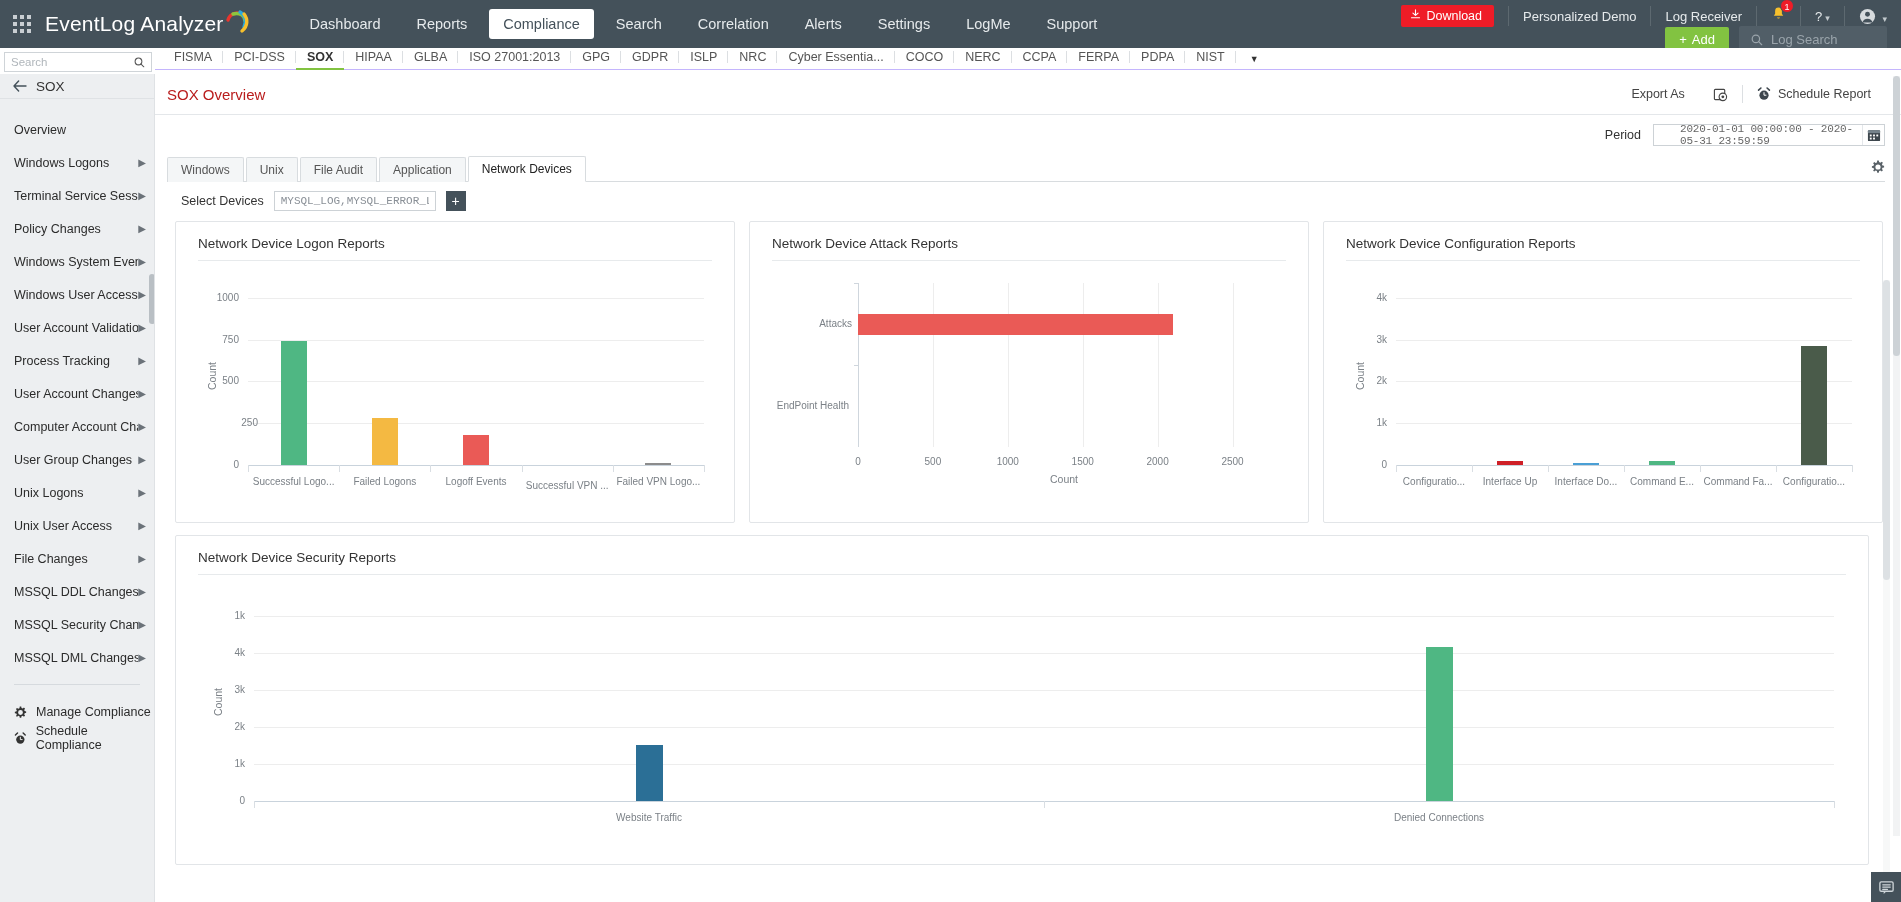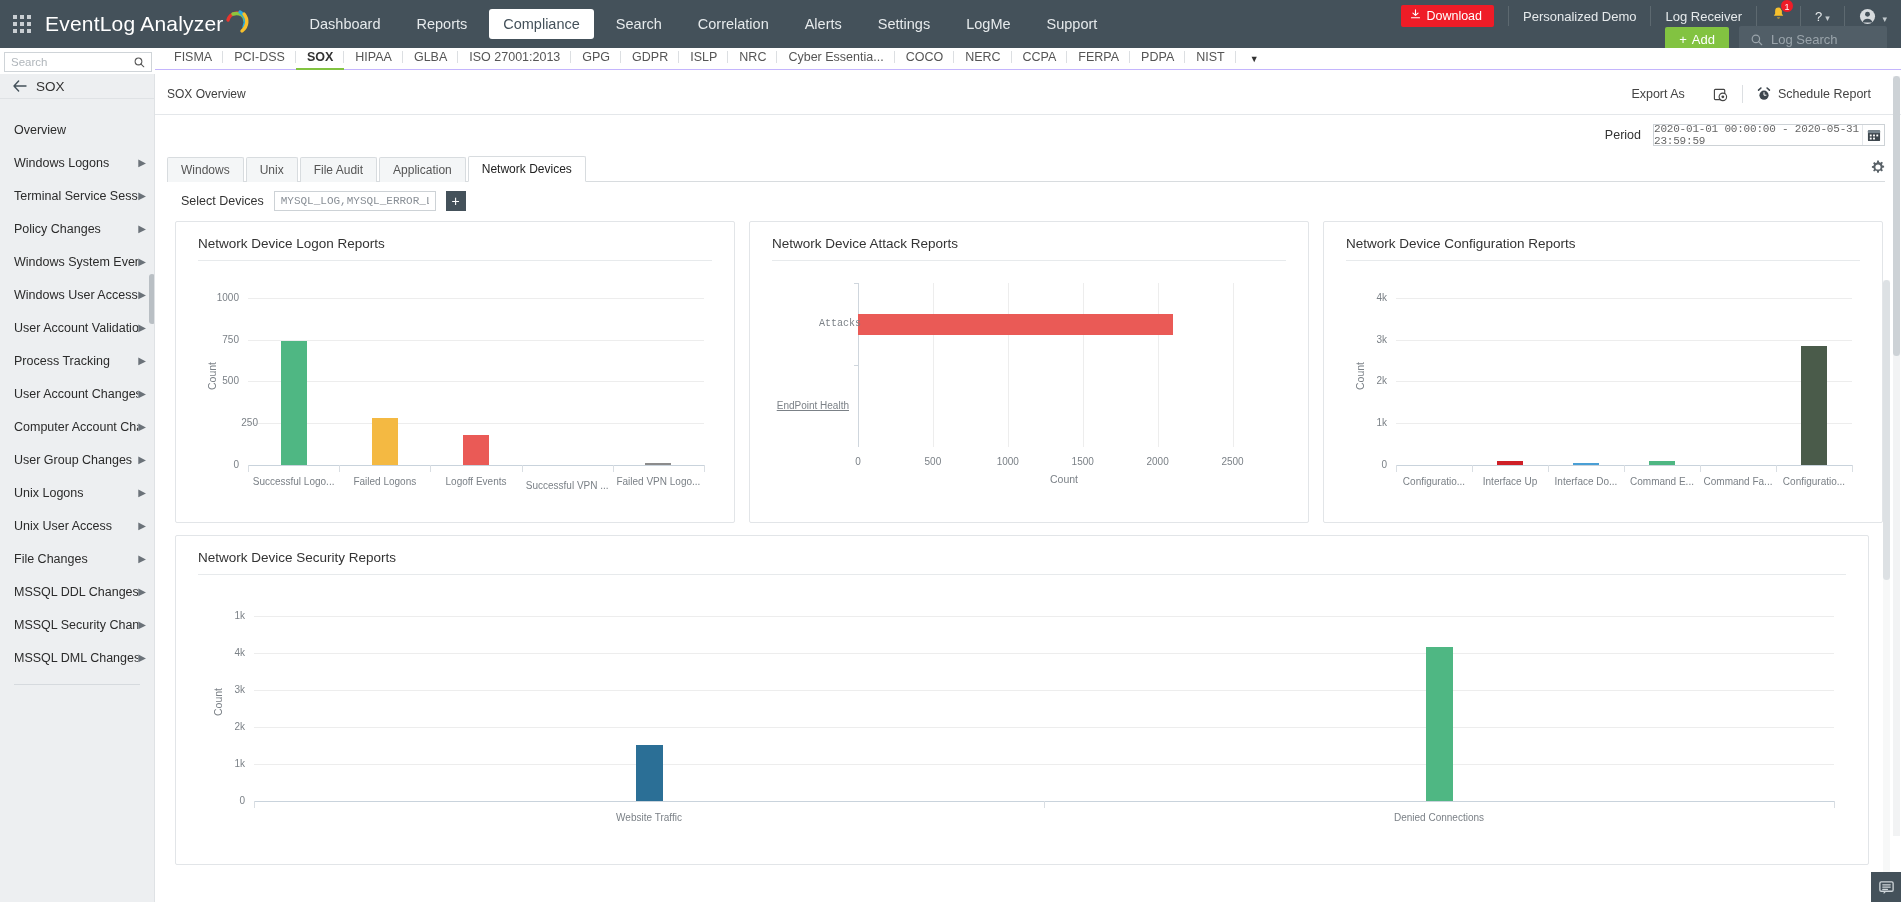--- a/index.html
+++ b/index.html
@@ -114,33 +114,33 @@
   }
   
   #content {
     position:absolute; top:74px; left:155px; width:1746px; height:828px;
     background:#fff; overflow:hidden;
   }
   #content-head {
     height:41px; display:flex; align-items:center; padding: 0 16px 0 12px;
     border-bottom:1px solid #e4e7ea;
   }
-  #page-title { font-size:12px; color:#404040; }
+  #page-title { font-size:15px; color:#b91c1c; }
   #head-actions { margin-left:auto; display:flex; align-items:center; gap:0; }
   .ha { font-size:12.5px; color:#444; cursor:pointer; display:flex; align-items:center; gap:7px; padding: 0 14px; }
   .ha-sep { width:1px; height:18px; background:#dcdfe2; }
   
   #period-row { height:40px; display:flex; align-items:center; justify-content:flex-end; padding-right:16px; }
   #period-label { font-size:12.5px; color:#333; margin-right:12px; }
   #period-box {
     display:flex; align-items:stretch; border:1px solid #cdd2d6; height:22px; width:232px;
   }
   #period-val {
     flex:1; font-size:11px; color:#666; display:flex; align-items:center; justify-content:center;
-    font-family:"Liberation Mono", monospace; letter-spacing:-0.2px;
+    font-family:"Liberation Mono", monospace; letter-spacing:-0.2px;margin-left:26px;
   }
   #cal-btn {
     width:22px; background:#fff; display:flex; align-items:center; justify-content:center;
     border-left:1px solid #e4e7ea; cursor:pointer;
   }
   
   #tabrow {
     height:27px; margin: 0 16px 0 12px; border-bottom:1px solid #d8dcdf;
     display:flex; align-items:flex-end; position:relative;
   }
@@ -386,20 +386,36 @@
     <div class="side-item">
         <span class="lbl">MSSQL Security Changes</span>
         <span class="arw">▶</span>
       </div>
     <div class="side-item">
         <span class="lbl">MSSQL DML Changes</span>
         <span class="arw">▶</span>
       </div>
   </div>
   <div id="side-divider"></div>
+  <div id="side-bottom">
+    <div class="side-b-item">
+      <svg width="13" height="13" viewBox="0 0 14 14">
+          <path d="M7 4.4 a2.6 2.6 0 1 0 0 5.2 a2.6 2.6 0 1 0 0-5.2 z M6.2 0.5 h1.6 l.3 1.6 1.3 .55 1.35-.95 1.15 1.15-.95 1.35.55 1.3 1.6.3v1.6l-1.6.3-.55 1.3.95 1.35-1.15 1.15-1.35-.95-1.3.55-.3 1.6H6.2l-.3-1.6-1.3-.55-1.35.95L2.1 10.7l.95-1.35-.55-1.3-1.6-.3V6.15l1.6-.3.55-1.3L2.1 3.2 3.25 2.05 4.6 3l1.3-.55z" fill="#333"></path>
+        </svg>
+      <span>Manage Compliance</span>
+    </div>
+    <div class="side-b-item">
+      <svg width="13" height="13" viewBox="0 0 14 14">
+          <circle cx="7" cy="8.2" r="4.6" fill="#333"></circle>
+          <path d="M1.6 3.1 L3.9 1 M12.4 3.1 L10.1 1" stroke="#333" stroke-width="1.6" stroke-linecap="round"></path>
+          <path d="M7 5.6 V8.2 H9" stroke="#fff" stroke-width="1" stroke-linecap="round" fill="none"></path>
+        </svg>
+      <span>Schedule Compliance</span>
+    </div>
+  </div>
   <div id="side-scroll"></div>
 </div>
 
 <div id="content">
 
   <div id="content-head">
     <div id="page-title">SOX Overview</div>
     <div id="head-actions">
       <div class="ha">
         <span>Export As</span>
@@ -513,23 +529,23 @@
             <div class="vgridline" style="left: 257.818px; top: 22px; height: 164px;"></div>
             <div class="xtick" style="left: 257.818px; top: 195px; transform: translateX(-50%);">1000</div>
             <div class="vgridline" style="left: 332.727px; top: 22px; height: 164px;"></div>
             <div class="xtick" style="left: 332.727px; top: 195px; transform: translateX(-50%);">1500</div>
             <div class="vgridline" style="left: 407.636px; top: 22px; height: 164px;"></div>
             <div class="xtick" style="left: 407.636px; top: 195px; transform: translateX(-50%);">2000</div>
             <div class="vgridline" style="left: 482.545px; top: 22px; height: 164px;"></div>
             <div class="xtick" style="left: 482.545px; top: 195px; transform: translateX(-50%);">2500</div>
             <div class="axis-line" style="left: 108px; top: 22px; width: 1px; height: 164px;"></div>
             <div class="hbar" style="left: 108px; top: 52.5px; width: 314.618px; height: 21px; background: rgb(234, 90, 86);"></div>
-            <div class="ytick" style="left: 111px; top: 57px; transform: translateX(-100%); font-family: Liberation Mono, monospace;">Attacks</div>
+            <div class="ytick" style="left: 102px; top: 57px; transform: translateX(-100%);">Attacks</div>
             <div class="axis-line" style="left: 104px; top: 22px; width: 5px; height: 1px;"></div>
-            <div class="ytick" style="left: 99px; top: 139px; transform: translateX(-100%); text-decoration: underline;">EndPoint Health</div>
+            <div class="ytick" style="left: 99px; top: 139px; transform: translateX(-100%);">EndPoint Health</div>
             <div class="axis-line" style="left: 104px; top: 104px; width: 5px; height: 1px;"></div>
             <div class="axis-title" style="left: 314px; top: 212px; transform: translateX(-50%);">Count</div>
           </div>
       </div>
     </div>
 
     <div class="card" style="width:560px;height:302px">
       <div class="card-title">Network Device Configuration Reports</div>
       <div class="card-rule"></div>
       <div class="card-body" style="height:248px">

